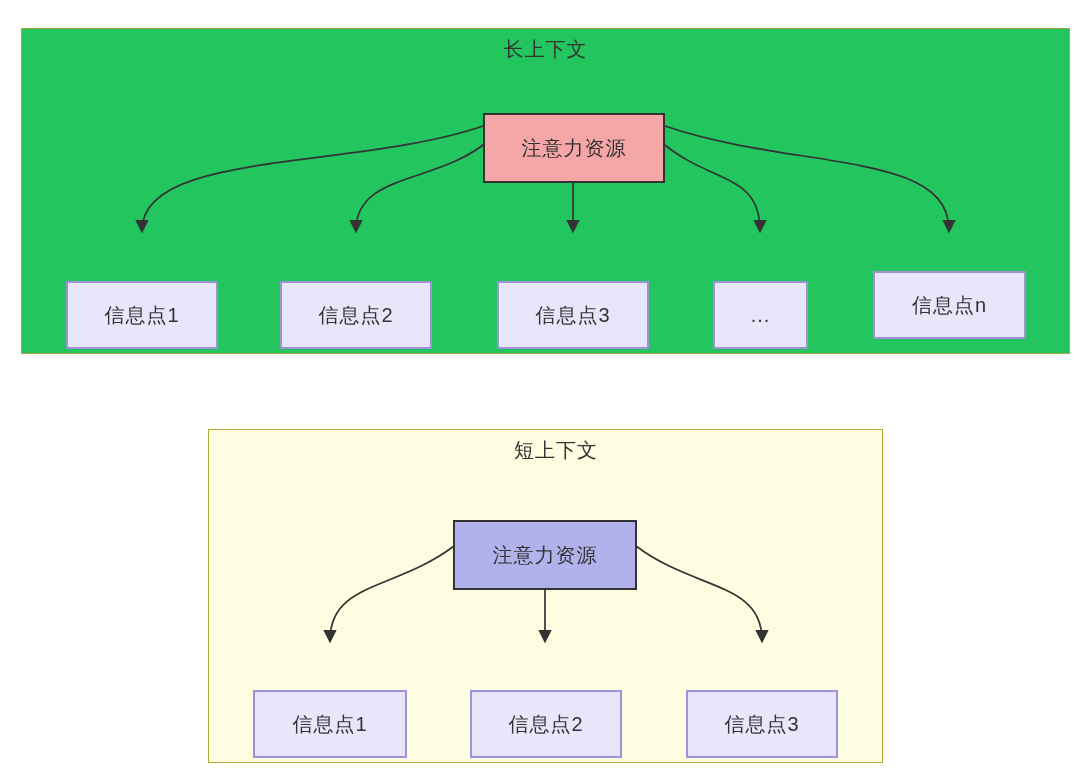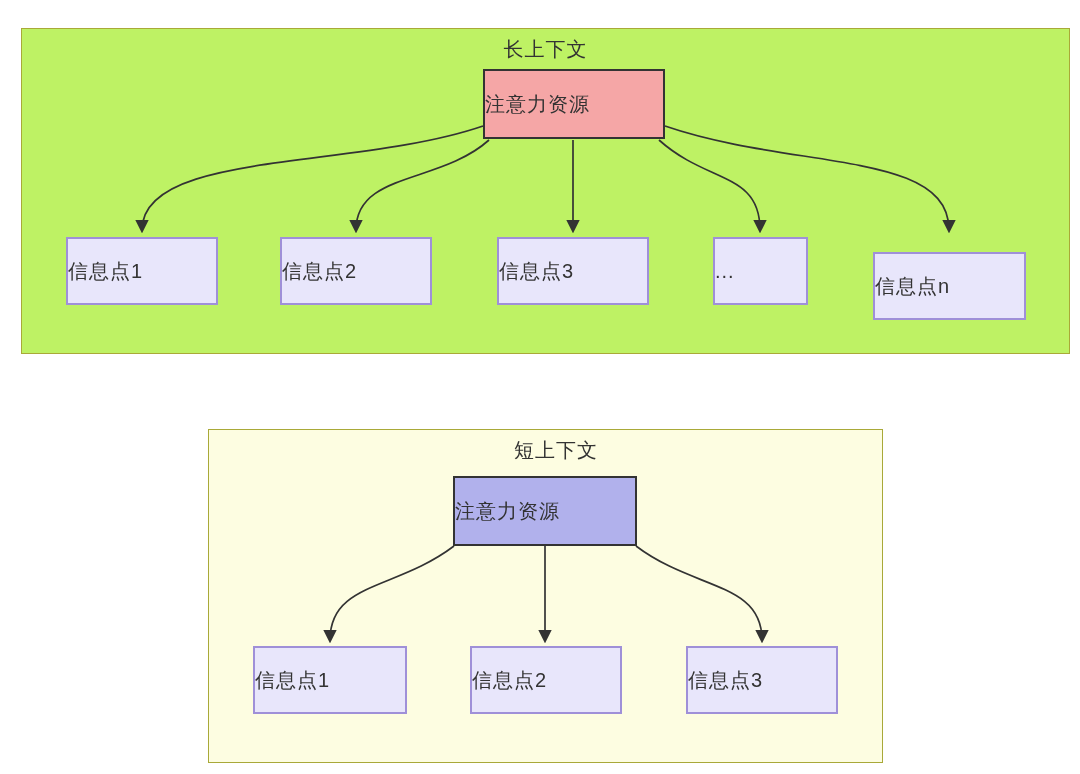--- a/index.html
+++ b/index.html
@@ -23,38 +23,39 @@
   }
   .group-title{
     position:absolute;left:0;right:0;top:7px;
     text-align:center;
     font-size:20px;
     letter-spacing:1px;
     z-index:2;
   }
   .node{
     position:absolute;
-    display:flex;align-items:center;
+    display:flex;align-items:center;justify-content:center;
     box-sizing:border-box;
     font-size:20px;
     letter-spacing:1px;
     z-index:2;
+    margin-top:44px;
   }
   .attention{border:2px solid;}
   .info{border:2px solid;}
   
   #group-long{left:21px;top:28px;width:1049px;height:326px;}
   #group-short{left:208px;top:429px;width:675px;height:334px;}
   #att-long{left:483px;top:69px;width:182px;height:70px;}
   #att-short{left:453px;top:476px;width:184px;height:70px;}
   #l-info1{left:66px;top:237px;width:152px;height:68px;}
   #l-info2{left:280px;top:237px;width:152px;height:68px;}
   #l-info3{left:497px;top:237px;width:152px;height:68px;}
   #l-info4{left:713px;top:237px;width:95px;height:68px;}
-  #l-info5{left:873px;top:252px;width:153px;height:68px;}
+  #l-info5{left:873px;top:227px;width:153px;height:68px;}
   #s-info1{left:253px;top:646px;width:154px;height:68px;}
   #s-info2{left:470px;top:646px;width:152px;height:68px;}
   #s-info3{left:686px;top:646px;width:152px;height:68px;}
 </style>
 </head>
 <body>
 
 <div class="canvas">
 
   <svg class="edge-layer" viewBox="0 0 1080 774" xmlns="http://www.w3.org/2000/svg">
@@ -67,21 +68,21 @@
     <path class="edge" d="M489,140 C440,184 356,172 356,230" marker-end="url(#arrowhead)" style="stroke: rgb(51, 51, 51);"></path>
     <path class="edge" d="M573,140 L573,230" marker-end="url(#arrowhead)" style="stroke: rgb(51, 51, 51);"></path>
     <path class="edge" d="M659,140 C708,184 760,172 760,230" marker-end="url(#arrowhead)" style="stroke: rgb(51, 51, 51);"></path>
     <path class="edge" d="M665,126 C793,170 949,150 949,230" marker-end="url(#arrowhead)" style="stroke: rgb(51, 51, 51);"></path>
 
     <path class="edge" d="M454,546 C396,590 330,582 330,640" marker-end="url(#arrowhead)" style="stroke: rgb(51, 51, 51);"></path>
     <path class="edge" d="M545,546 L545,640" marker-end="url(#arrowhead)" style="stroke: rgb(51, 51, 51);"></path>
     <path class="edge" d="M636,546 C694,590 762,582 762,640" marker-end="url(#arrowhead)" style="stroke: rgb(51, 51, 51);"></path>
   </svg>
 
-  <section class="group" id="group-long" style="background-color: #bef264; border-color: rgb(169, 169, 56);">
+  <section class="group" id="group-long" style="background-color: #22c55e; border-color: rgb(169, 169, 56);">
     <div class="group-title" style="color: rgb(51, 51, 51);">长上下文</div>
   </section>
 
   <div class="node attention" id="att-long" style="background-color: rgb(245, 166, 166); border-color: rgb(51, 51, 51); color: rgb(51, 51, 51);">
     <span>注意力资源</span>
   </div>
 
   <div class="node info" id="l-info1" style="background-color: rgb(232, 230, 251); border-color: rgb(159, 144, 216); color: rgb(51, 51, 51);">
     <span>信息点1</span>
   </div>

